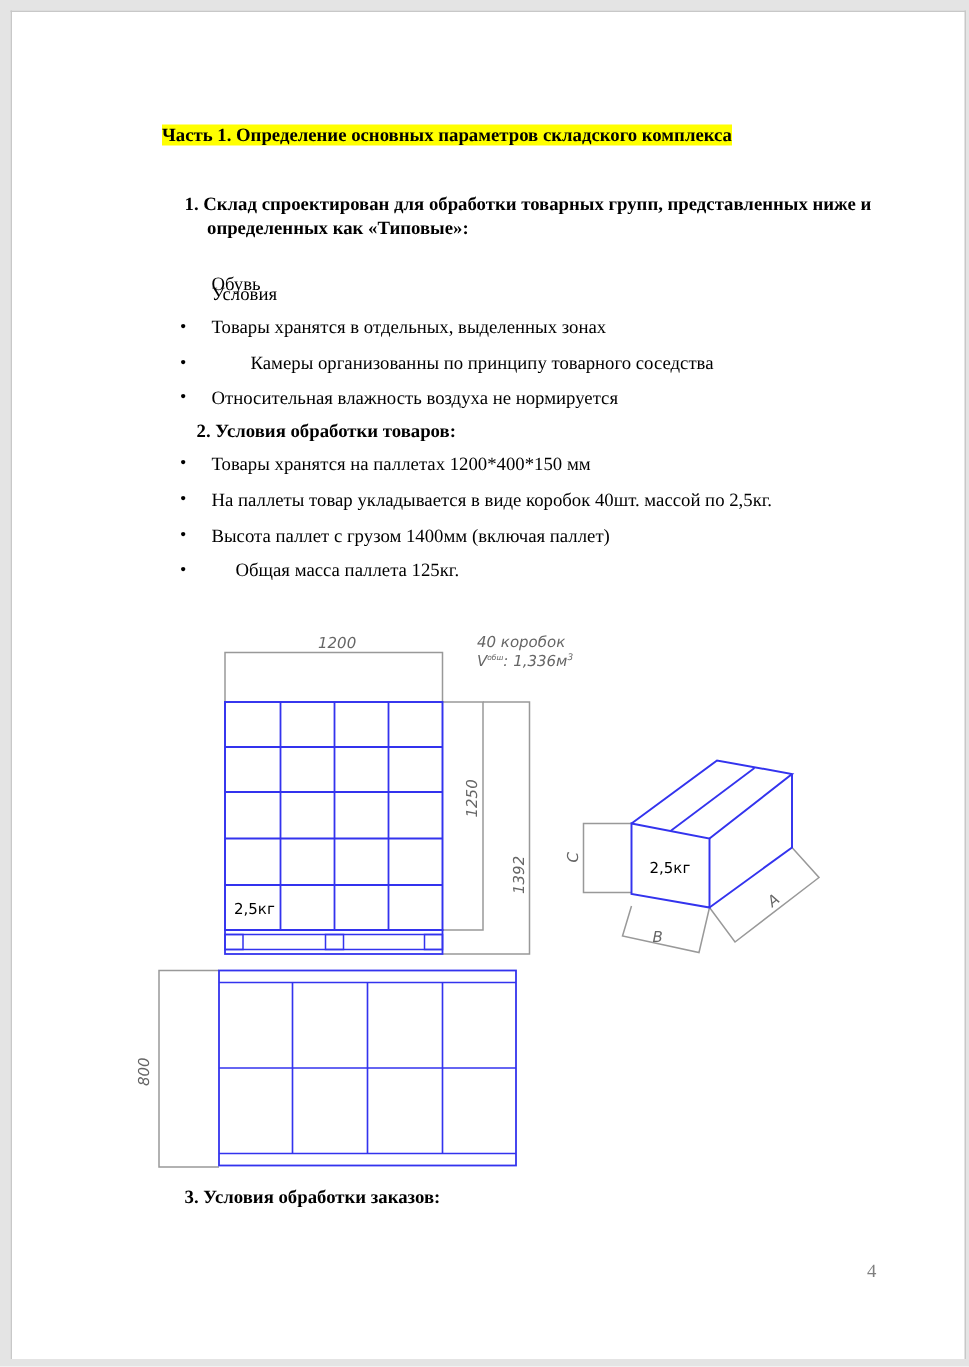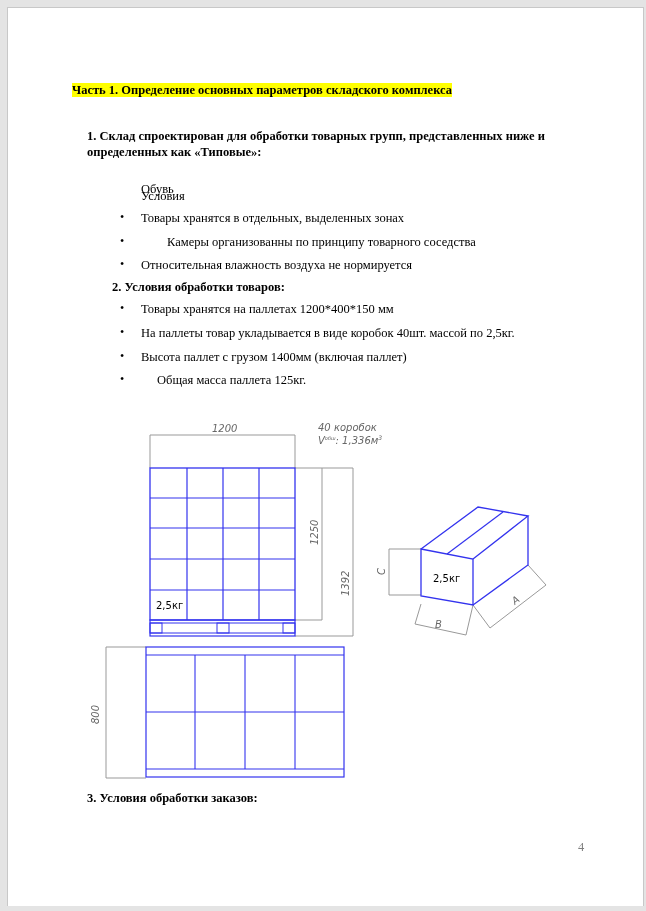--- a/index.html
+++ b/index.html
@@ -6,52 +6,52 @@
   body {
     width: 646px; height: 911px; background: #e4e4e4;
     position: relative; overflow: hidden;
     font-family: "Liberation Serif", serif; color: #000;
   }
   .page {
     position: absolute; left: 7px; top: 7px; width: 635px; height: 898px;
     background: #fff; border-right: 1px solid #c8c8c8; border-top: 1px solid #c8c8c8; border-left: 1px solid #c8c8c8;
   }
   .t { position: absolute; font-size: 12.5px; white-space: nowrap; line-height: 16px; }
-  .b { font-weight: bold; }
+  .b { font-weight: bold; margin-left: 36px; }
   .hl { background: #ffff00; }
   .bullet { position: absolute; font-size: 12px; }
   .pagenum { position: absolute; font-size: 12.5px; color: #7f7f7f; }
   svg.drw { position: absolute; left: 0; top: 0; }
   .dimtxt { font-family: "DejaVu Sans", sans-serif; font-style: italic; fill: #666; font-size: 10px; }
   .boxtxt { font-family: "DejaVu Sans", sans-serif; fill: #000; font-size: 10px; }
 </style>
 </head>
 <body>
 
 <div class="page">
 </div>
 
 <div class="t b" style="left:72px; top:82px;">
   <span class="hl">Часть 1. Определение основных параметров складского комплекса</span>
 </div>
 
 <div class="t b" style="left:87px; top:128px;">1. Склад спроектирован для обработки товарных групп, представленных ниже и</div>
-<div class="t b" style="left:87px; top:144px;text-align:center;">определенных как «Типовые»:</div>
+<div class="t b" style="left:102px; top:144px;text-align:center;">определенных как «Типовые»:</div>
 
 <div class="t" style="left:141px; top:181px;">Обувь</div>
 <div class="t" style="left:141px; top:188px;">Условия</div>
 
 <span class="bullet" style="left:120px; top:210px;">•</span>
 <div class="t" style="left:141px; top:210px;">Товары хранятся в отдельных, выделенных зонах</div>
 <span class="bullet" style="left:120px; top:234px;">•</span>
 <div class="t" style="left:141px; top:234px;margin-left:26px;">Камеры организованны по принципу товарного соседства</div>
 <span class="bullet" style="left:120px; top:257px;">•</span>
 <div class="t" style="left:141px; top:257px;">Относительная влажность воздуха не нормируется</div>
 
-<div class="t b" style="left:112px; top:279px;">2. Условия обработки товаров:</div>
+<div class="t b" style="left:95px; top:279px;">2. Условия обработки товаров:</div>
 
 <span class="bullet" style="left:120px; top:301px;">•</span>
 <div class="t" style="left:141px; top:301px;">Товары хранятся на паллетах 1200*400*150 мм</div>
 <span class="bullet" style="left:120px; top:325px;">•</span>
 <div class="t" style="left:141px; top:325px;">На паллеты товар укладывается в виде коробок 40шт. массой по 2,5кг.</div>
 <span class="bullet" style="left:120px; top:349px;">•</span>
 <div class="t" style="left:141px; top:349px;">Высота паллет с грузом 1400мм (включая паллет)</div>
 <span class="bullet" style="left:120px; top:372px;">•</span>
 <div class="t" style="left:157px; top:372px;">Общая масса паллета 125кг.</div>
 

